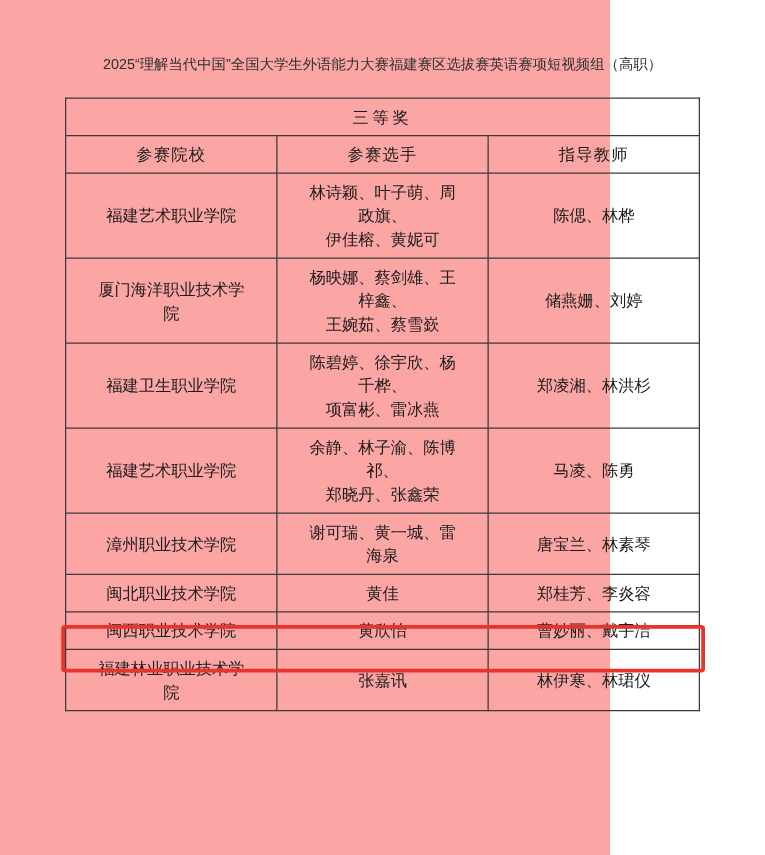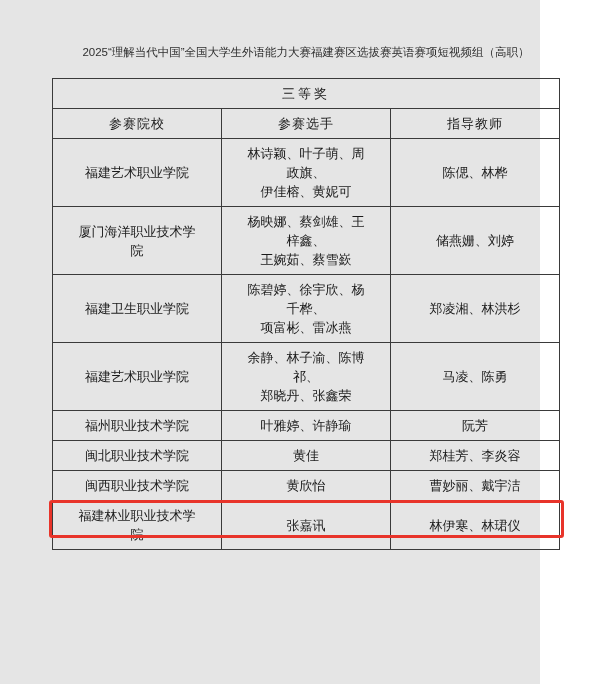--- a/index.html
+++ b/index.html
@@ -10,23 +10,23 @@
     width: 612px;
     height: 684px;
     background: #ffffff;
     font-family: "Liberation Serif", "DejaVu Serif", serif;
     color: #1a1a1a;
     position: relative;
     overflow: hidden;
   }
   .page {
     position: relative;
-    width: 540px;
+    width: 488px;
     height: 684px;
-    background: #e5e5e5;
+    background: #fca5a5;
   }
   .doc-header {
     position: absolute;
     top: 44px;
     left: 0;
     width: 612px;
     text-align: center;
     font-size: 11.5px;
     line-height: 16px;
     color: #2f2f2f;
@@ -138,30 +138,30 @@
           <td class="col-school">福建艺术职业学院</td>
           <td class="col-player cell-lines">
             <span>余静、林子渝、陈博祁、</span>
             <span>郑晓丹、张鑫荣</span>
           </td>
           <td class="col-teacher cell-lines">
             <span>马凌、陈勇</span>
           </td>
         </tr>
 
-
         <tr>
-          <td class="col-school">福州职业技术学院</td>
+          <td class="col-school">漳州职业技术学院</td>
           <td class="col-player cell-lines">
-            <span>叶雅婷、许静瑜</span>
+            <span>谢可瑞、黄一城、雷海泉</span>
           </td>
           <td class="col-teacher cell-lines">
-            <span>阮芳</span>
+            <span>唐宝兰、林素琴</span>
           </td>
         </tr>
+
 
 
 
         <tr>
           <td class="col-school">闽北职业技术学院</td>
           <td class="col-player cell-lines">
             <span>黄佳</span>
           </td>
           <td class="col-teacher cell-lines">
             <span>郑桂芳、李炎容</span>

